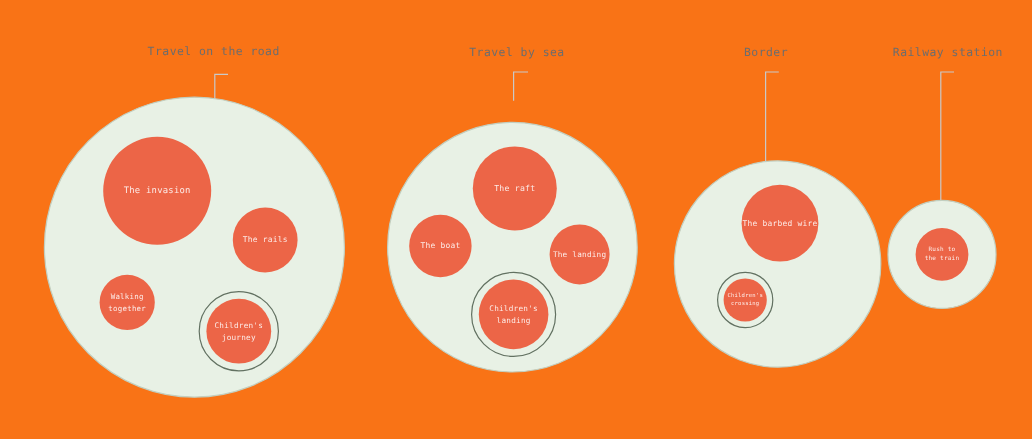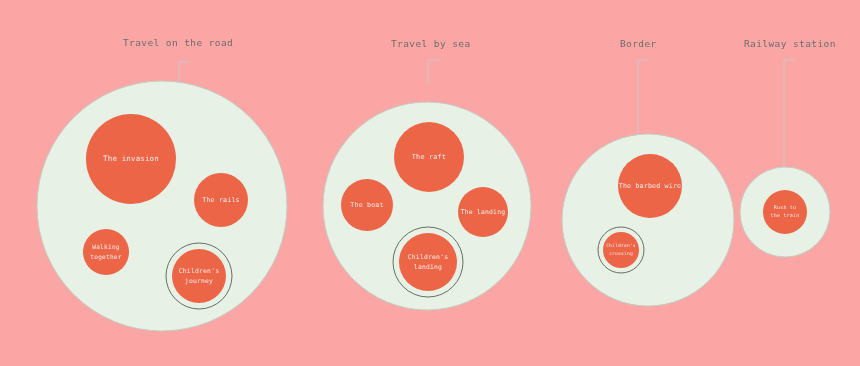--- a/index.html
+++ b/index.html
@@ -5,21 +5,21 @@
 <style>
   html, body {
     margin: 0;
     padding: 0;
     background: #f6f6f6;
   }
   #stage {
     position: relative;
     width: 860px;
     height: 366px;
-    background: #fca5a5;
+    background: #f97316;
     overflow: hidden;
     font-family: "DejaVu Sans Mono", "Liberation Mono", monospace;
   }
   #stage svg {
     position: absolute;
     top: 0;
     left: 0;
     width: 860px;
     height: 366px;
     display: block;

